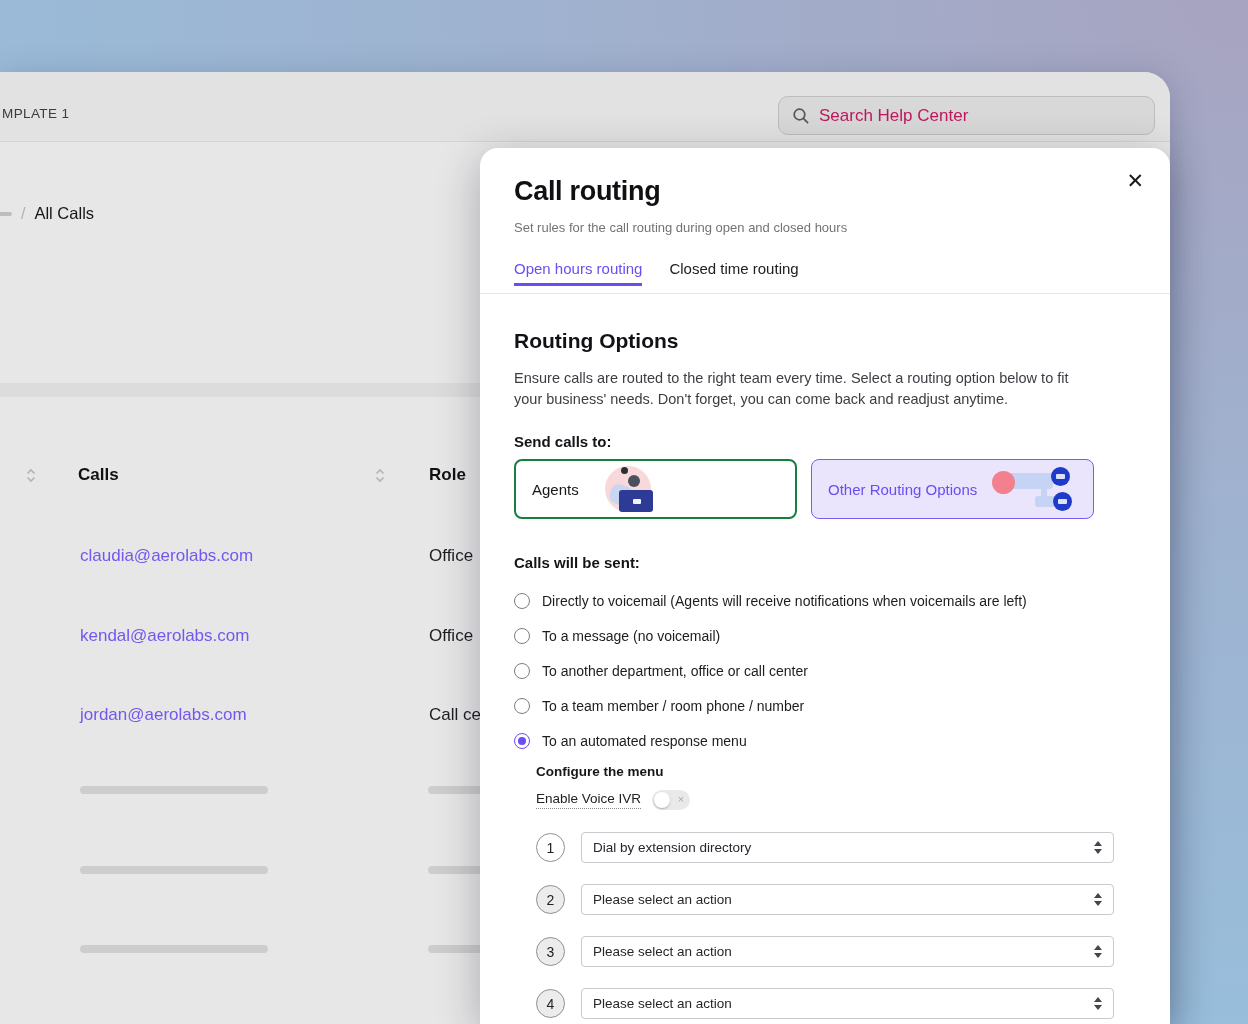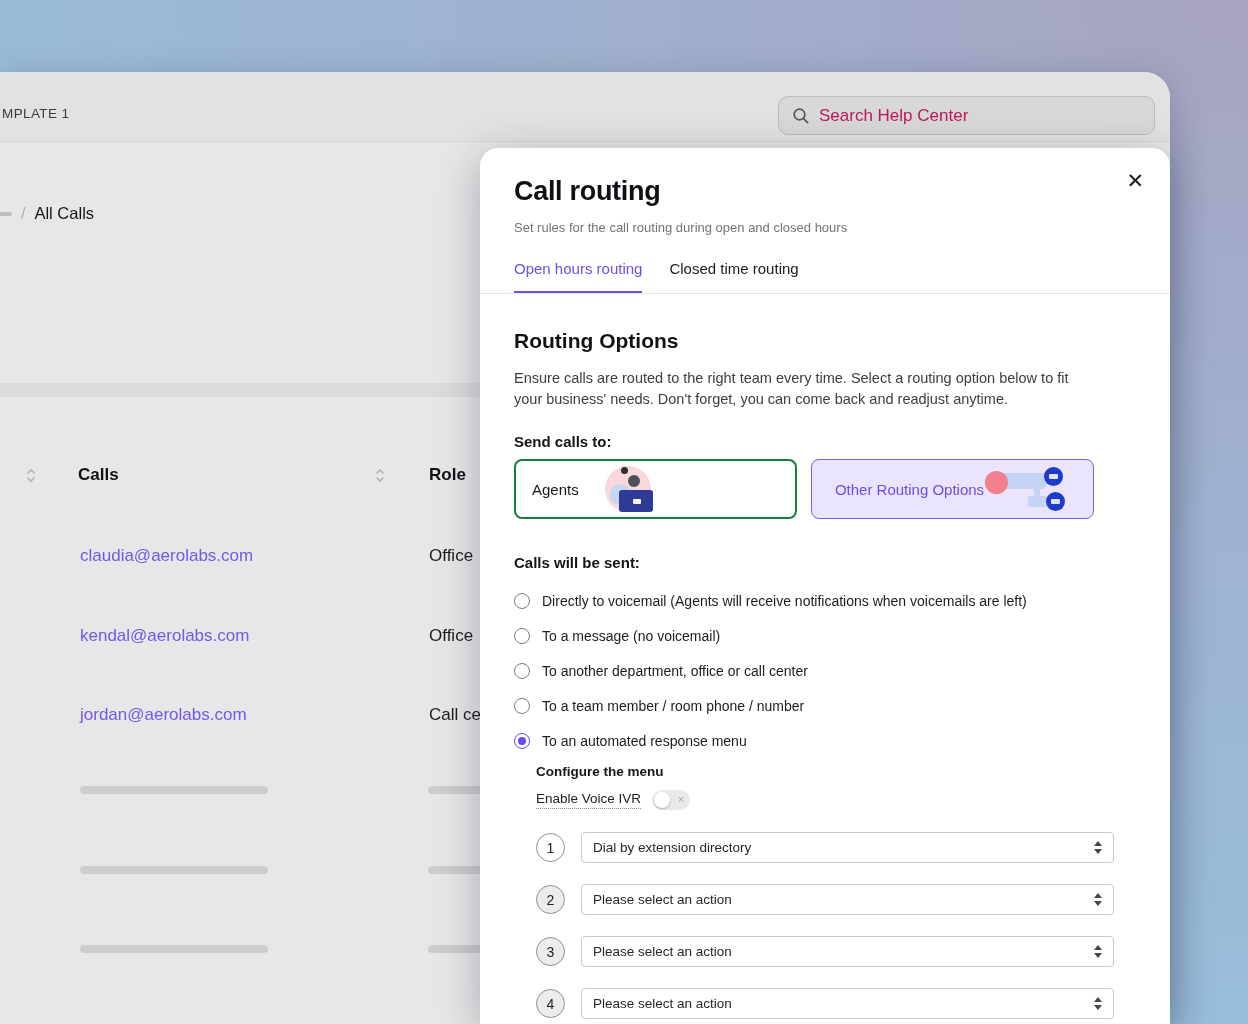--- a/index.html
+++ b/index.html
@@ -52,35 +52,35 @@
     box-shadow:0 10px 44px rgba(25,25,55,.30);
   }
   .close-btn {
     position:absolute; right:22px; top:18px; font-size:21px; color:#1a1a1e;
     cursor:pointer; line-height:1; padding:4px;
   }
   .modal-title { position:absolute; left:34px; top:28px; font-size:27px; font-weight:bold; color:#0f0f14; letter-spacing:-.3px; }
   .modal-subtitle { position:absolute; left:34px; top:72px; font-size:13px; color:#737373;text-align:center; }
 
   .tabs { position:absolute; left:34px; top:112px; display:flex; gap:27px; }
-  .tab { font-size:15px; color:#202024; padding-bottom:14px; cursor:pointer; }
+  .tab { font-size:15px; color:#202024; padding-bottom:6px; cursor:pointer; }
   .tab.active { color:#6d4cf2; border-bottom:3px solid #6d4cf2; }
   .tabs-divider { position:absolute; left:0; top:145px; width:100%; height:1px; background:#e6e6e8; }
 
   .routing-heading { position:absolute; left:34px; top:181px; font-size:21px; font-weight:bold; color:#121216; }
   .routing-desc { position:absolute; left:34px; top:220px; width:585px; font-size:14.5px; line-height:21px; color:#3c3c43; }
   .send-label { position:absolute; left:34px; top:285px; font-size:15px; font-weight:bold; color:#141418; }
 
   .cards { position:absolute; left:34px; top:311px; display:flex; gap:14px; }
   .card {
     width:283px; height:60px; border:2px solid #15803d; border-radius:8px; background:#fff;
     display:flex; align-items:center; padding:0 16px; cursor:pointer;
   }
   .card .card-label { font-size:15px; color:#18181d; }
-  .card.selected { background:#eae4fd; border:1.5px solid #7a5cf0; justify-content:center; }
+  .card.selected { background:#eae4fd; border:1.5px solid #7a5cf0; justify-content:space-between; }
   .card.selected .card-label { color:#6d4cf2; }
 
   
   .illo-agents { position:relative; width:54px; height:52px; margin-left:22px; }
   .illo-agents .pink { position:absolute; left:4px; top:3px; width:46px; height:46px; border-radius:50%; background:#f8d8da; }
   .illo-agents .dot { position:absolute; left:20px; top:4px; width:7px; height:7px; border-radius:50%; background:#2c2c34; }
   .illo-agents .head { position:absolute; left:27px; top:12px; width:12px; height:12px; border-radius:50%; background:#4c505e; }
   .illo-agents .torso { position:absolute; left:9px; top:22px; width:22px; height:20px; border-radius:8px; background:#c9d6f0; transform:rotate(18deg); }
   .illo-agents .laptop { position:absolute; left:18px; top:27px; width:34px; height:22px; border-radius:3px; background:#2d3a96; }
   .illo-agents .slot { position:absolute; left:32px; top:36px; width:8px; height:5px; border-radius:1px; background:#f4f4f8; }

